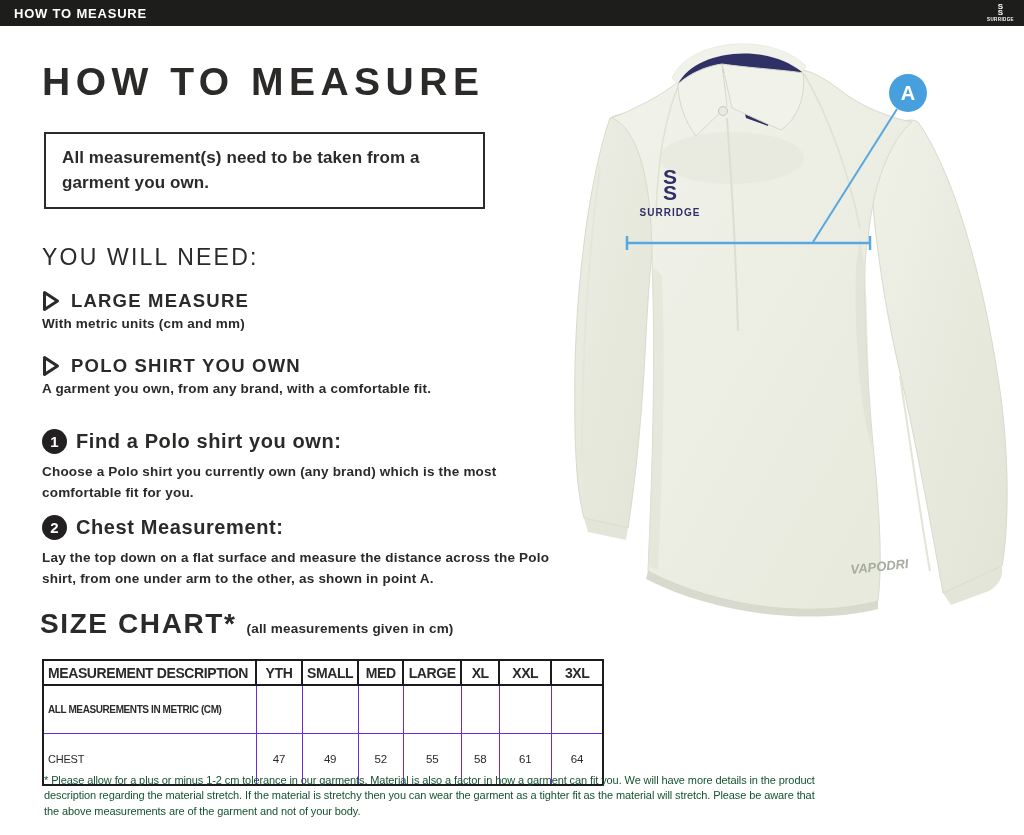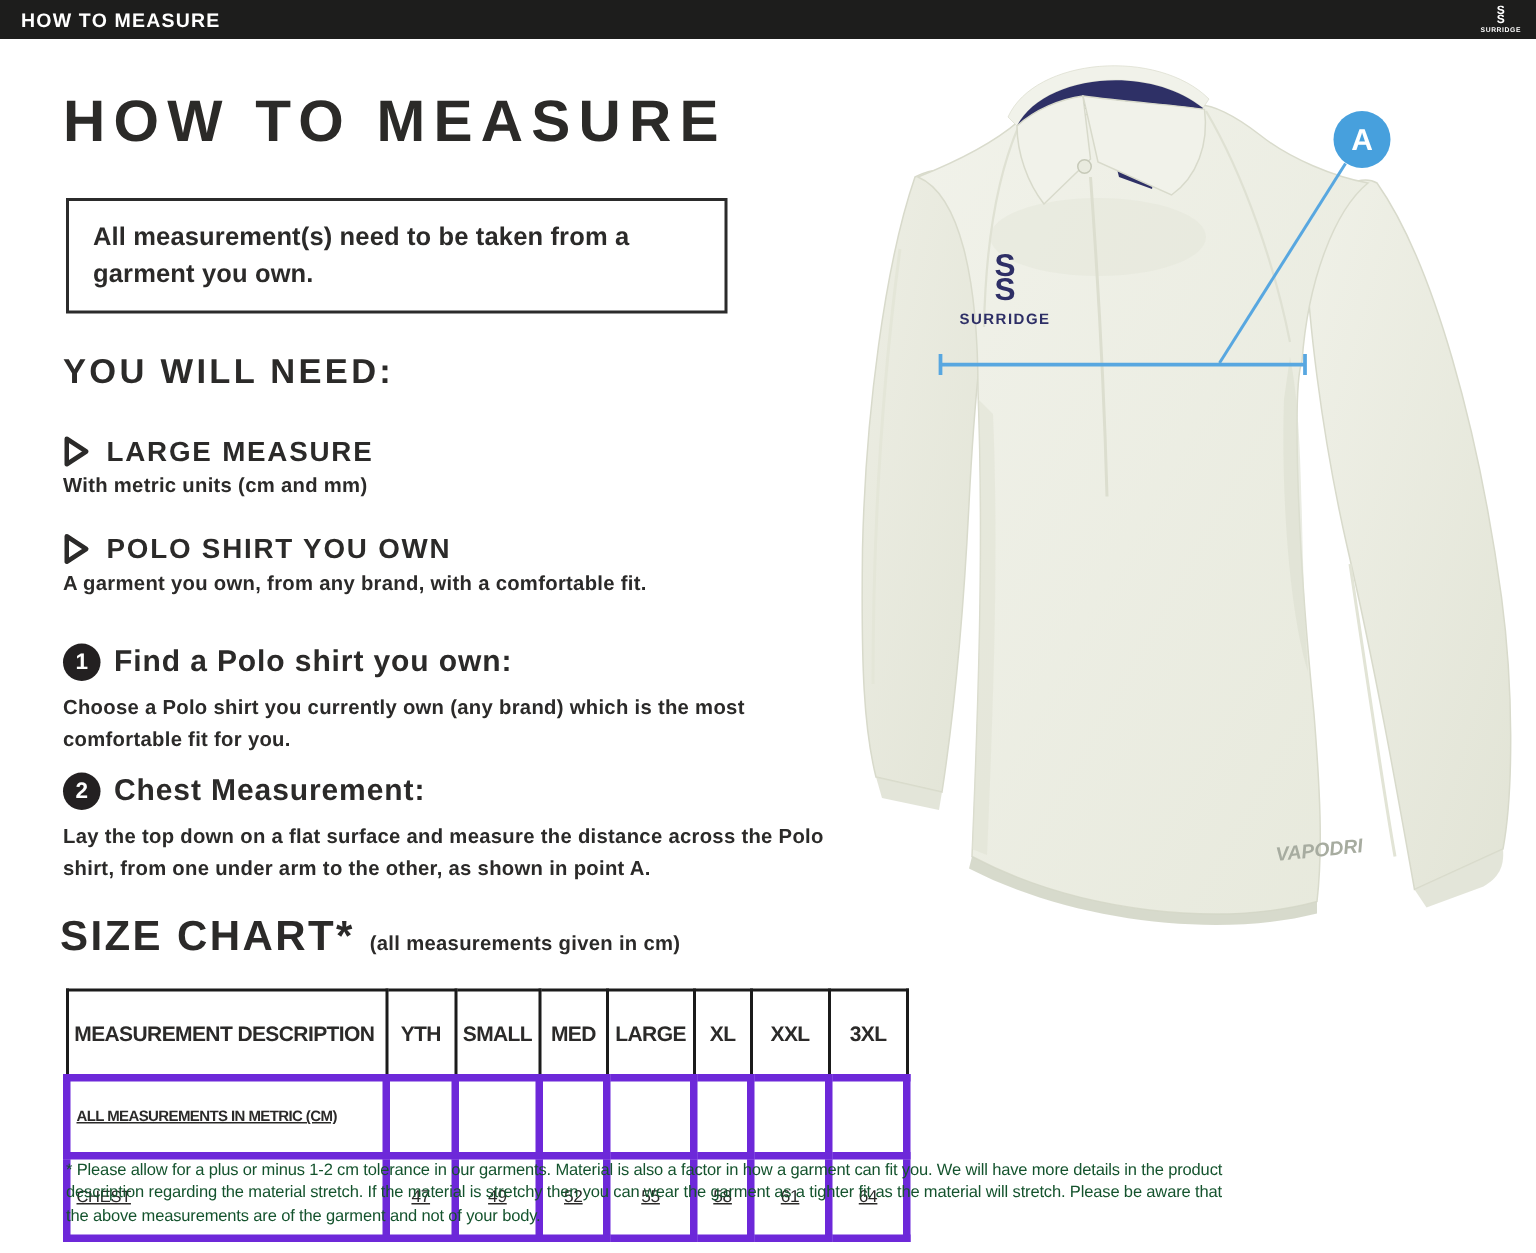--- a/index.html
+++ b/index.html
@@ -26,22 +26,22 @@
     position:absolute; left:42px; top:60px; margin:0;
     font-size:39px; font-weight:bold; letter-spacing:5.5px; color:#2b2a28;
     white-space:nowrap;
   }
   .notice {
     position:absolute; left:44px; top:132px; width:405px;
     border:2px solid #2b2b2b; padding:12px 16px;
     font-size:17px; font-weight:bold; line-height:1.45; letter-spacing:0.1px;
   }
   .ywn {
-    position:absolute; left:42px; top:234px;
-    font-size:23px; font-weight:bold; letter-spacing:2.2px; white-space:nowrap;
+    position:absolute; left:42px; top:244px;
+    font-size:23px; font-weight:normal; letter-spacing:2.2px; white-space:nowrap;
   }
   .need-item { position:absolute; left:42px; }
   .need-item .row { display:flex; align-items:center; gap:11px; }
   .need-label { font-size:18.5px; font-weight:bold; letter-spacing:1.2px; white-space:nowrap; }
   .need-desc { font-size:13.5px; font-weight:bold; letter-spacing:0.2px; margin-top:4px; white-space:nowrap; }
   .ni1 { top:290px; } .ni2 { top:355px; }
 
   .step { position:absolute; left:42px; }
   .step .head { display:flex; align-items:center; gap:9px; }
   .badge {
@@ -60,24 +60,24 @@
   .size-heading .big { font-size:28px; font-weight:bold; letter-spacing:1.6px; white-space:nowrap; }
   .size-heading .sub { font-size:13.5px; font-weight:bold; letter-spacing:0.2px; white-space:nowrap; }
 
   
   .size-table {
     position:absolute; left:42px; top:659px;
     border-collapse:collapse; table-layout:fixed; border:2px solid #1b1b1b;
   }
   .size-table th {
     border:2px solid #1b1b1b; font-size:14px; font-weight:bold;
-    height:23px; padding:16px 4px; text-align:center; letter-spacing:-0.4px; white-space:nowrap;
+    height:23px; padding:0 4px; text-align:center; letter-spacing:-0.4px; white-space:nowrap;
   }
   .size-table th.desc { text-align:left; }
-  .size-table td { border:5px solid #6d28d9; text-align:center; padding:16px 4px; white-space:nowrap;text-decoration:underline; }
+  .size-table td { border:1px solid #6d28d9; text-align:center; padding:16px 4px; white-space:nowrap; }
   .size-table tr.metric td { height:15px; font-size:10px; font-weight:bold; letter-spacing:-0.4px; }
   .size-table tr.metric td.desc { text-align:left; }
   .size-table tr.vals td { height:18px; font-size:11.5px; letter-spacing:-0.2px; }
   .size-table tr.vals td.desc { text-align:left; font-size:11px; }
 
   .disclaimer {
     position:absolute; left:44px; top:773px; width:778px;
     font-size:11px; line-height:1.4; letter-spacing:-0.1px; color:#14532d;
   }
 

